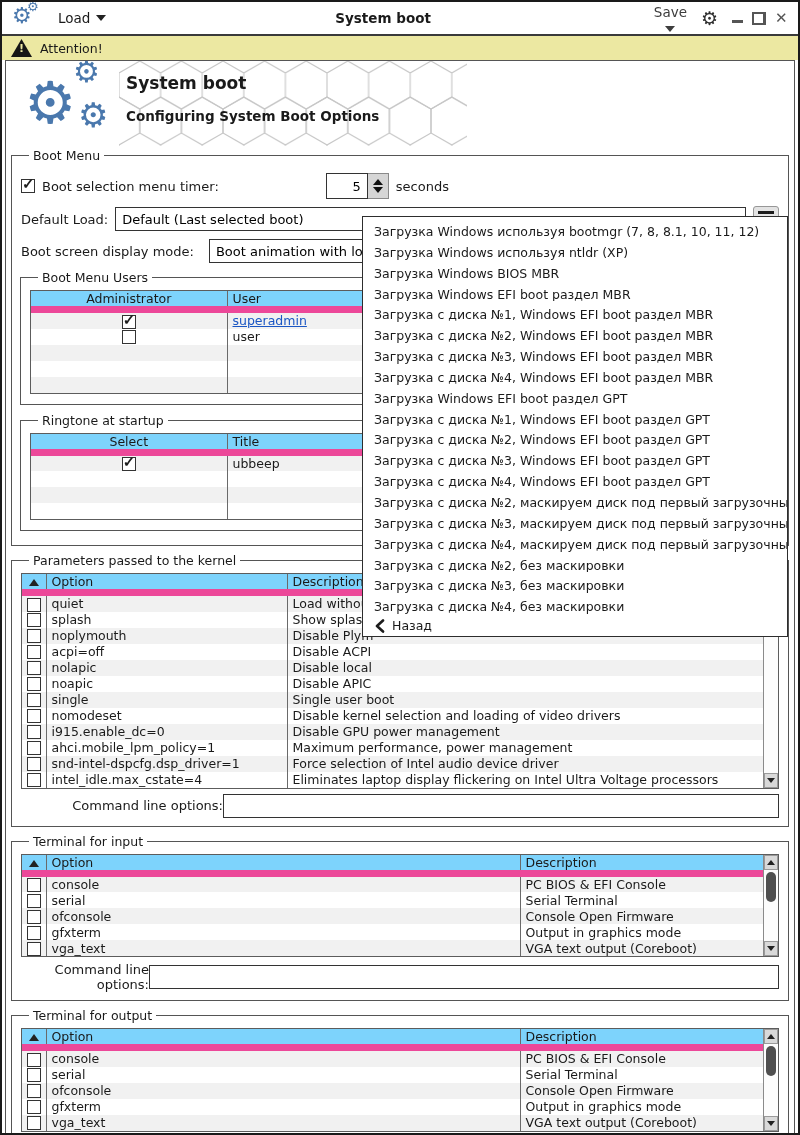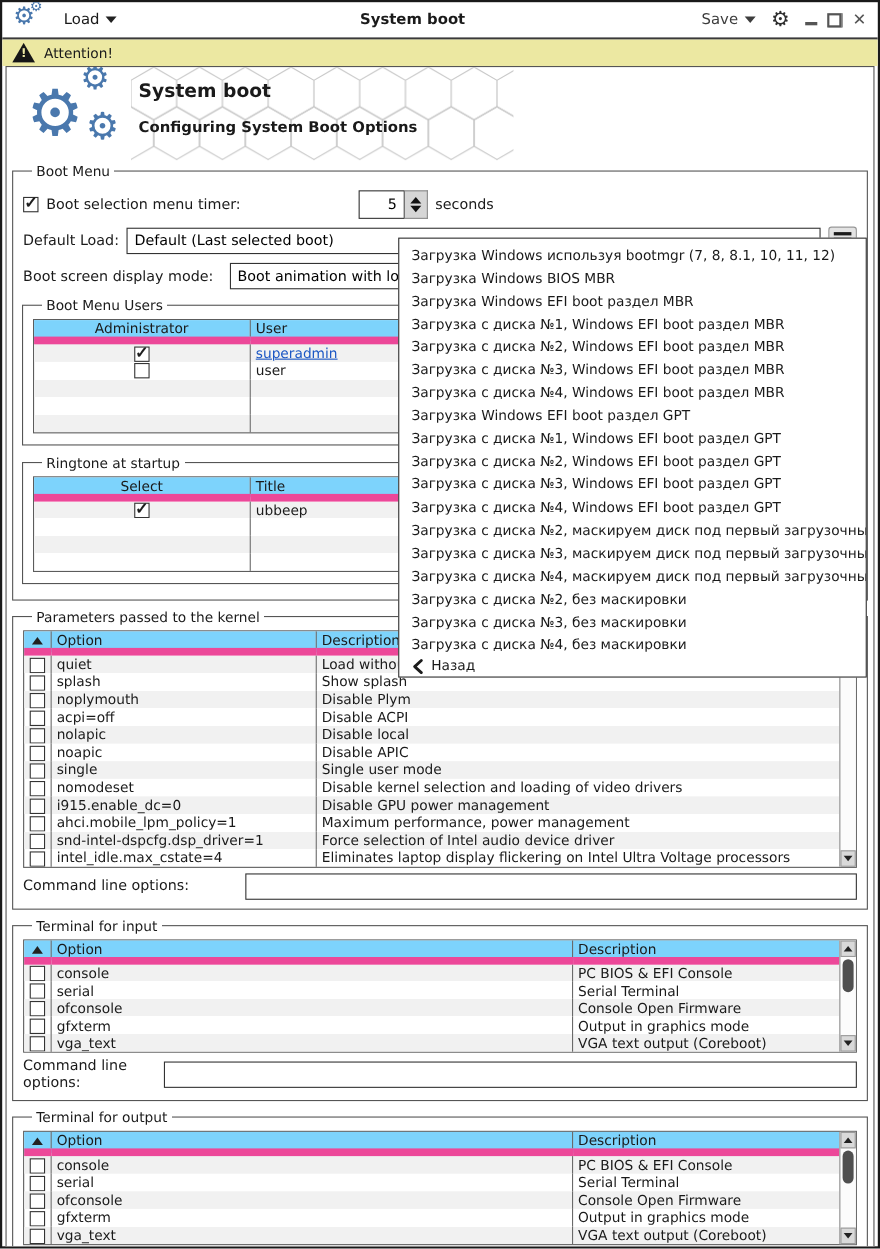--- a/index.html
+++ b/index.html
@@ -11,21 +11,21 @@
   }
   
   .titlebar { height: 34px; display: flex; align-items: center; padding: 0 10px; border-bottom: 2px solid #3a3a3a; gap: 8px; }
   .tb-gears { position: relative; width: 32px; height: 26px; color: #4a78ad; }
   .tb-gears .g1 { position: absolute; left: 0; top: -2px; font-size: 22px; }
   .tb-gears .g2 { position: absolute; left: 15px; top: -6px; font-size: 13px; }
   .tb-menu { display: flex; align-items: center; gap: 6px; font-size: 13.5px; padding: 2px 6px; cursor: default; }
   .caret { width: 0; height: 0; border-left: 5px solid transparent; border-right: 5px solid transparent; border-top: 6px solid #222; display: inline-block; }
   .tb-title { flex: 1; text-align: center; font-weight: bold; font-size: 13.5px; }
   .tb-right { display: flex; align-items: center; gap: 14px; color: #333; }
-  .tb-save { display: flex; align-items: center; gap: 6px; font-size: 13.5px; color: #3d3d3d; }
+  .tb-save { display: flex; align-items: center; gap: 6px; font-size: 13.5px; color: #3d3d3d; flex-direction: column; }
   .tb-save .caret { border-top-color: #3d3d3d; }
   .tb-gear2 { font-size: 19px; color: #2e2e2e; line-height: 1; }
   .winbtns { display: flex; align-items: center; gap: 9px; }
   .win-min { width: 11px; height: 3px; background: #555; margin-top: 6px; }
   .win-restore { position: relative; width: 14px; height: 13px; }
   .win-restore::before { content:""; position:absolute; right:0; top:0; width:9px; height:9px; border:2px solid #555; }
   .win-restore::after  { content:""; position:absolute; left:0; bottom:0; width:9px; height:9px; border:2px solid #555; background:#fff; }
   .win-close { position: relative; width: 13px; height: 13px; }
   .win-close::before { content:"✕"; position:absolute; left:0; top:-3px; font-size:15px; color:#555; font-weight:bold; }
   
@@ -84,21 +84,21 @@
   .arr-dn { width:0;height:0;border-left:4px solid transparent;border-right:4px solid transparent;border-top:5px solid #222; }
   .sthumb { position: absolute; left: 2px; right: 2px; top: 17px; height: 30px; background: #4f4f4f; border-radius: 5px; }
   
   .users-t col.c1, .ring-t col.c1 { width: 196px; }
   .k-t col.c1, .term-t col.c1 { width: 24px; }
   .k-t col.c2 { width: 241px; }
   .term-t col.c2 { width: 474px; }
   .k-t td:first-child, .term-t td:first-child, .k-t th:first-child, .term-t th:first-child { text-align: center; padding: 0 2px; }
   
   .cmdrow { display: flex; align-items: center; margin: 5px 2px 2px; }
-  .cmdrow label { flex: none; }
+  .cmdrow label { flex: none; text-align: right; }
   .cmdrow input { flex: 1; margin-left: auto; }
   .cmd-k label { width: 202px; }
   .cmd-t label { width: 128px; }
   
   .menu { position: absolute; left: 360px; top: 214px; width: 426px; background: #fff; border: 1px solid #2d2d2d; z-index: 50; padding: 1px 0; }
   .menu-item { line-height: 20.85px; height: 20.85px; padding: 4px 8px 0 11px; font-size: 12.5px; white-space: nowrap; overflow: hidden; cursor: default; }
   .menu-back { display: flex; align-items: center; gap: 7px; }
   .menu-back svg { flex: none; }
 </style>
 </head>
@@ -314,21 +314,21 @@
 
             <tr>
               <td><input type="checkbox" class="cb" style=""></td>
               <td>noapic</td>
               <td>Disable APIC</td>
             </tr>
 
             <tr>
               <td><input type="checkbox" class="cb" style=""></td>
               <td>single</td>
-              <td>Single user mode</td>
+              <td>Single user boot</td>
             </tr>
 
             <tr>
               <td><input type="checkbox" class="cb" style=""></td>
               <td>nomodeset</td>
               <td>Disable kernel selection and loading of video drivers</td>
             </tr>
 
             <tr>
               <td><input type="checkbox" class="cb" style=""></td>
@@ -498,20 +498,21 @@
     </div>
   </fieldset>
 
 </div>
 
 <div class="menu">
   <div>
 
       <div class="menu-item">Загрузка Windows используя bootmgr (7, 8, 8.1, 10, 11, 12)</div>
 
+      <div class="menu-item">Загрузка Windows используя ntldr (XP)</div>
 
       <div class="menu-item">Загрузка Windows BIOS MBR</div>
 
       <div class="menu-item">Загрузка Windows EFI boot раздел MBR</div>
 
       <div class="menu-item">Загрузка с диска №1, Windows EFI boot раздел MBR</div>
 
       <div class="menu-item">Загрузка с диска №2, Windows EFI boot раздел MBR</div>
 
       <div class="menu-item">Загрузка с диска №3, Windows EFI boot раздел MBR</div>

